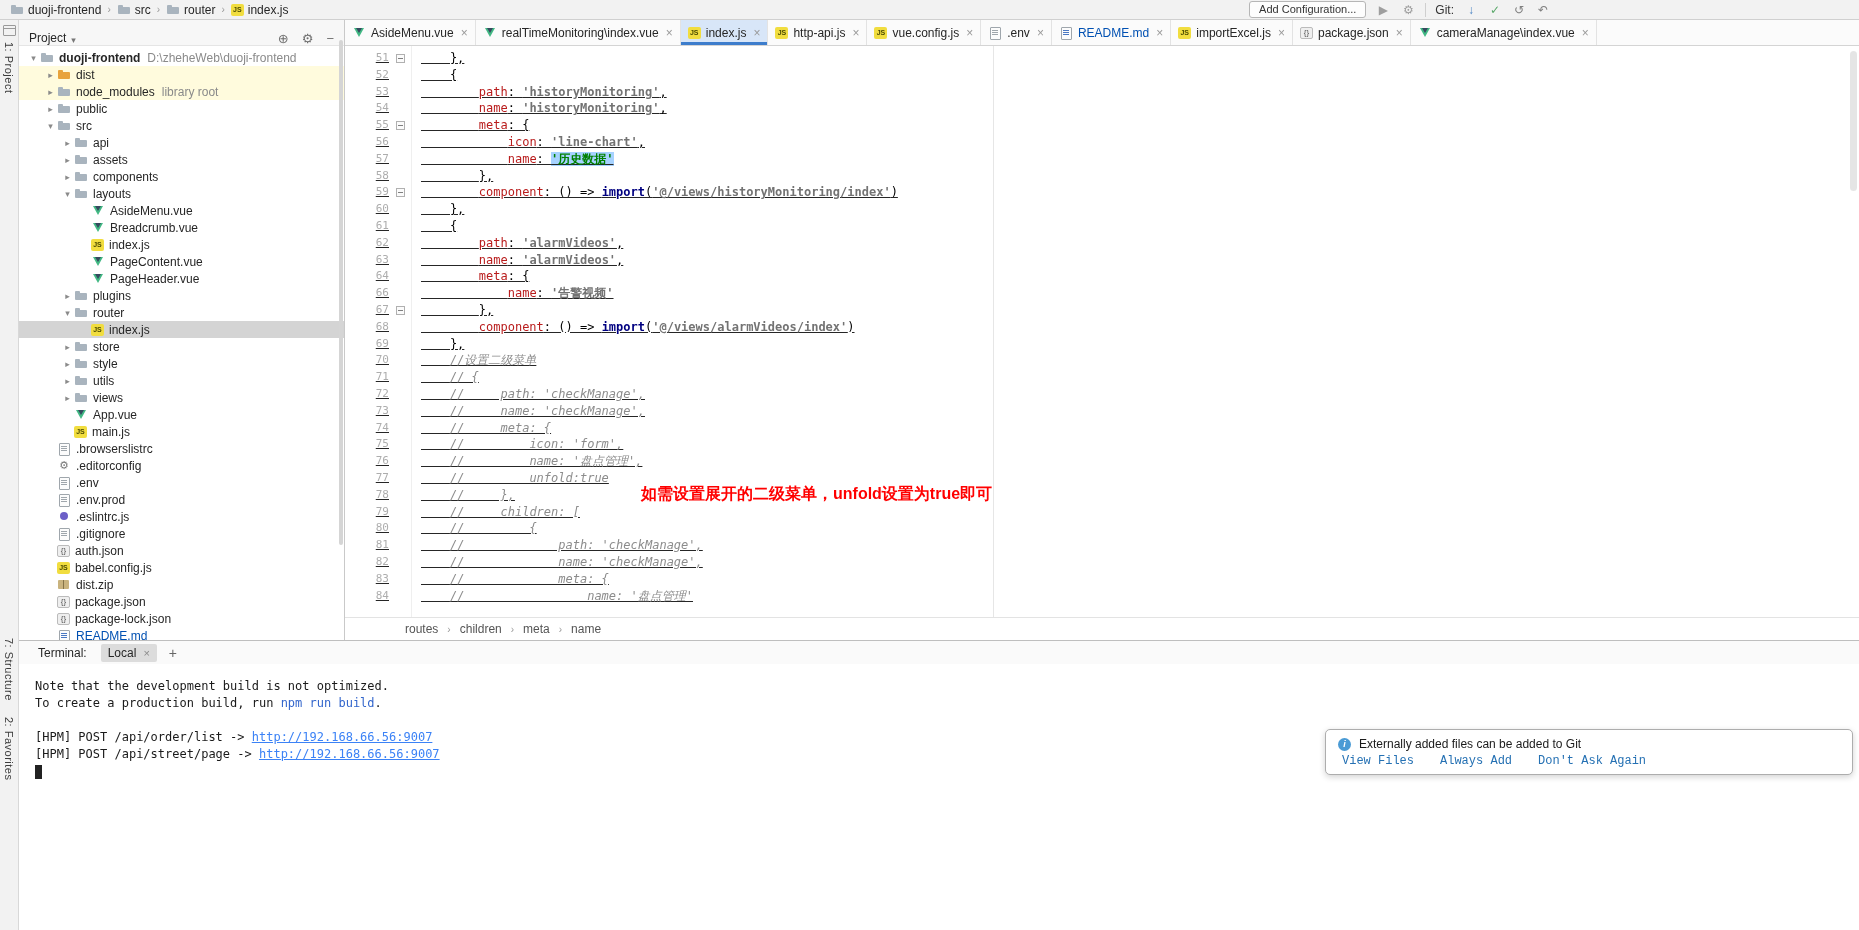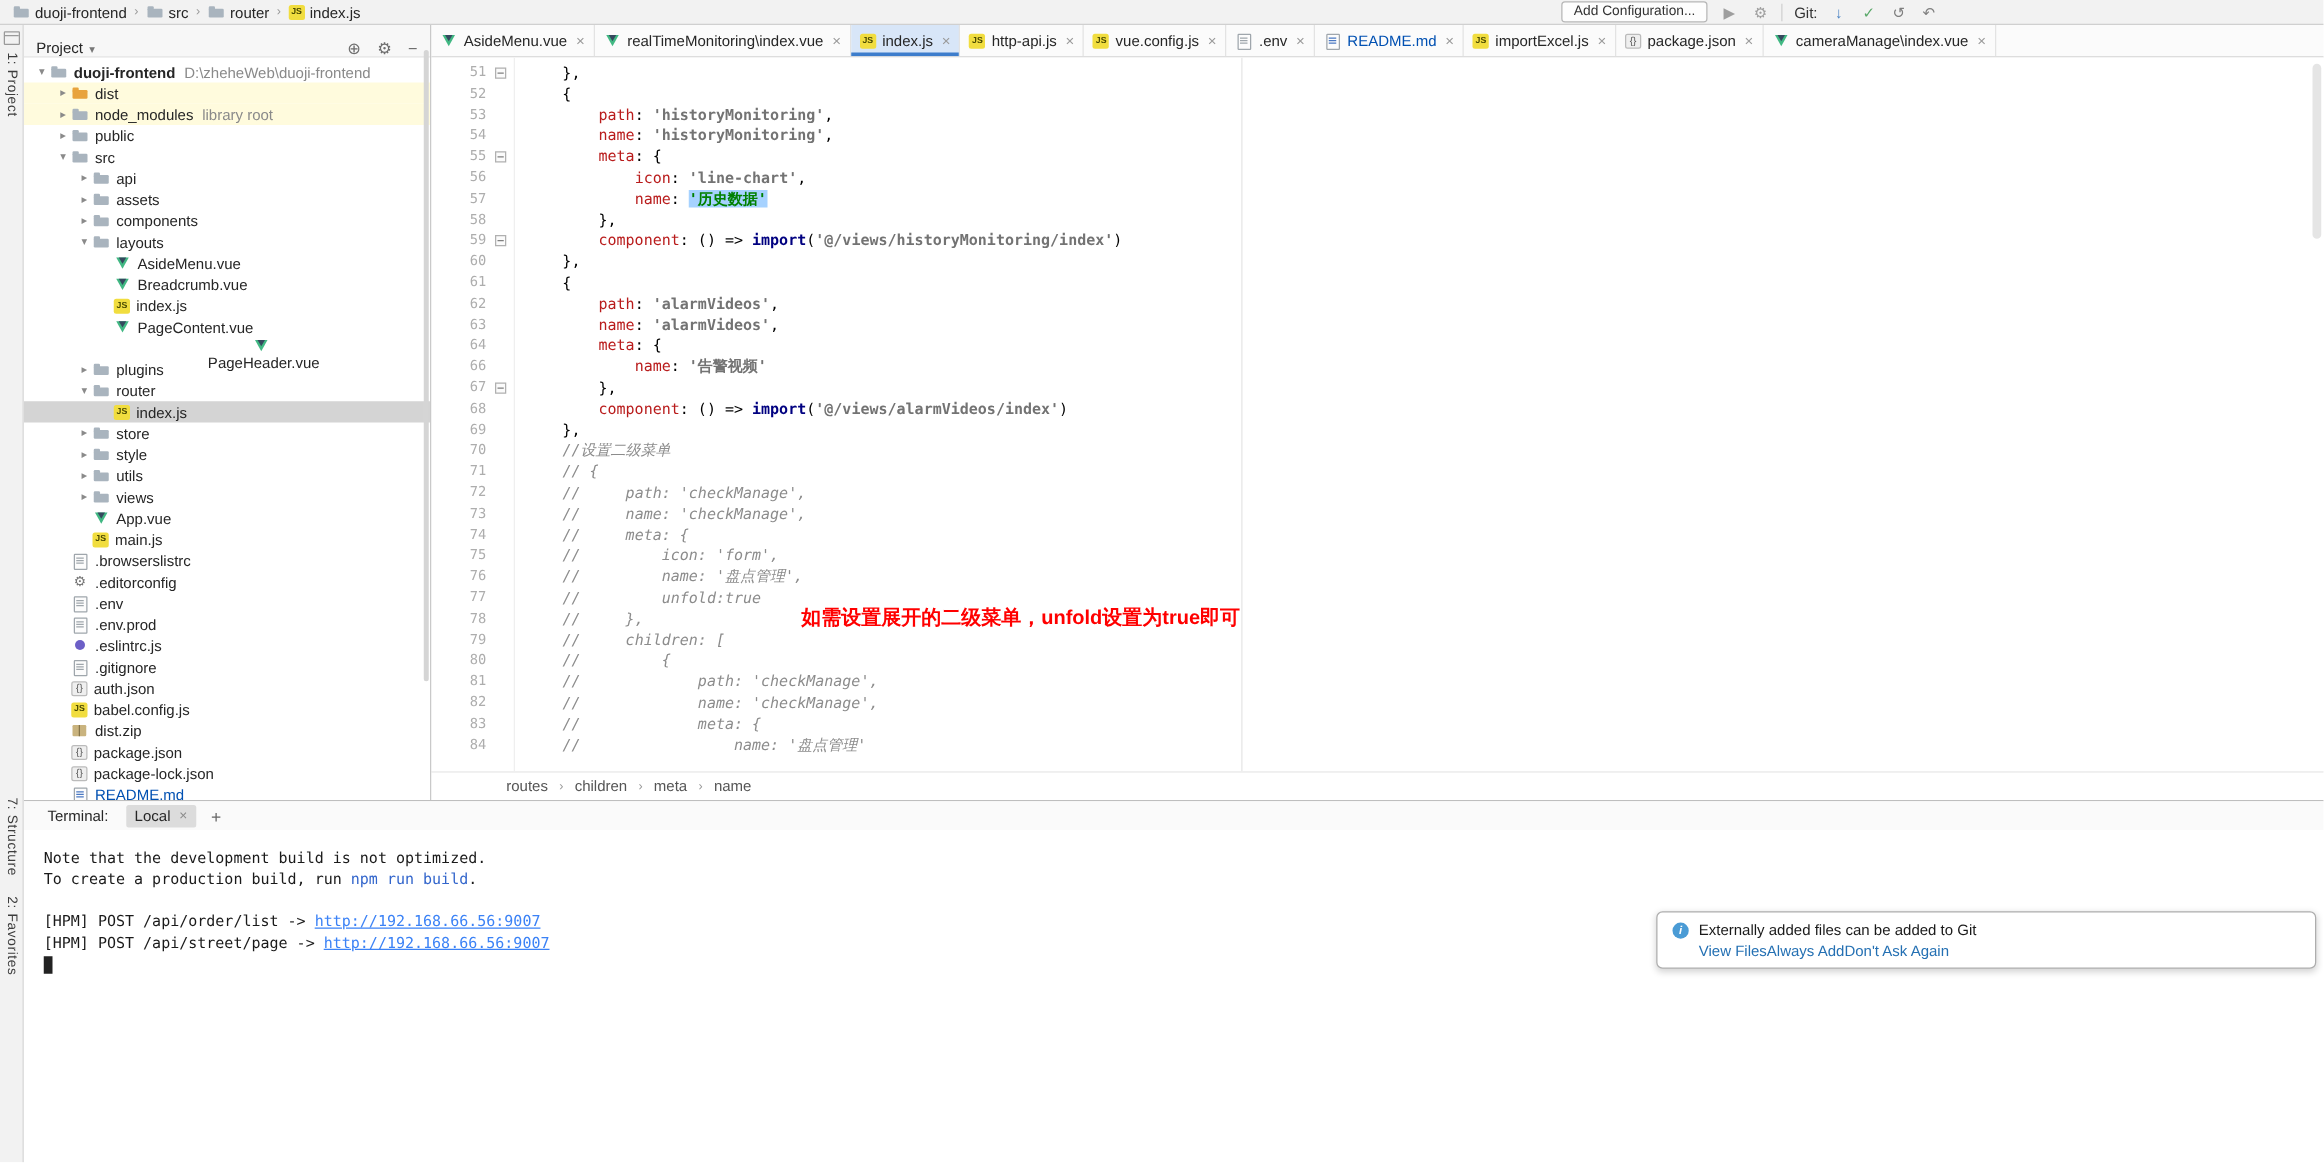--- a/index.html
+++ b/index.html
@@ -49,21 +49,21 @@
 
   
   .editor-col{position:absolute;left:345px;top:20px;right:0;bottom:290px;background:#fff;display:flex;flex-direction:column;}
   .tabbar{height:25px;flex:none;background:#FBFBFB;border-bottom:1px solid #D4D4D4;display:flex;align-items:stretch;overflow:hidden;}
   .tab{display:flex;align-items:center;gap:5px;padding:0 7px;border-right:1px solid #E3E3E3;color:#262626;position:relative;cursor:default;white-space:nowrap;}
   .tab.active{background:#D8E6F8;}
   .tab.active::after{content:"";position:absolute;left:0;right:0;bottom:0;height:3px;background:#3D7DCC;}
   .tab-label.modified{color:#0050B2;}
   .tab .close{color:#9a9a9a;font-size:12px;margin-left:2px;}
   .editor{flex:1;position:relative;overflow:hidden;font-family:"DejaVu Sans Mono","Liberation Mono",monospace;font-size:12px;background:#fff;}
-  .code-wrap{position:absolute;left:0;right:0;top:0;padding-top:4px;}
+  .code-wrap{position:absolute;left:0;right:0;top:0;padding-top:4px;text-decoration:underline;}
   .cline{display:flex;height:16.8px;line-height:16.8px;white-space:pre;}
   .ln{width:44px;flex:none;text-align:right;color:#ADADAD;font-size:11px;}
   .fold{width:22px;flex:none;position:relative;}
   .fm{position:absolute;left:7px;top:4px;width:9px;height:9px;border:1px solid #B0B0B0;background:#FBFBFB;box-sizing:border-box;}
   .fm::after{content:"";position:absolute;left:1px;right:1px;top:3px;height:1px;background:#808080;}
   .ctext{padding-left:10px;}
   .gutter-line{position:absolute;left:66px;top:0;bottom:0;width:1px;background:#EFEFEF;}
   .guide{position:absolute;left:648px;top:0;bottom:0;width:1px;background:#E6E6E6;}
   .ed-sb{position:absolute;right:2px;top:5px;width:7px;height:140px;background:rgba(0,0,0,0.10);border-radius:4px;}
   .tk-pl{color:#000;}
@@ -88,21 +88,21 @@
   .t-cmd{color:#3366CC;}
   .t-link{color:#3b82f6;text-decoration:underline;cursor:pointer;}
   .t-cursor{display:inline-block;width:7px;height:14px;background:#222;vertical-align:middle;}
 
   
   .notification{position:absolute;right:6px;top:729px;width:528px;background:#fff;border:1px solid #ADADAD;border-radius:5px;
     box-shadow:0 2px 6px rgba(0,0,0,0.18);padding:7px 12px 6px 12px;box-sizing:border-box;z-index:10;}
   .notif-row1{display:flex;align-items:center;gap:8px;color:#1a1a1a;}
   .notif-icon{width:13px;height:13px;flex:none;border-radius:50%;background:#4A9BD5;color:#fff;font-size:9px;font-weight:bold;font-style:italic;
     display:flex;align-items:center;justify-content:center;}
-  .notif-actions{margin-left:21px;display:flex;margin-top:3px;}
+  .notif-actions{margin-left:4px;display:flex;gap:26px;margin-top:3px;font-family:Liberation Mono, monospace;}
   .notif-link{color:#2470B3;cursor:pointer;}
 
   
   .ic{display:inline-flex;width:14px;height:13px;align-items:center;justify-content:center;flex:none;position:relative;font-style:normal;}
   .ic-folder::before{content:"";position:absolute;left:1px;top:2px;width:5px;height:3px;background:#A9B4BE;border-radius:1px 1px 0 0;}
   .ic-folder::after{content:"";position:absolute;left:1px;top:4px;width:12px;height:7px;background:#A9B4BE;border-radius:1px;}
   .ic-folder-ex::before{content:"";position:absolute;left:1px;top:2px;width:5px;height:3px;background:#E8A33D;border-radius:1px 1px 0 0;}
   .ic-folder-ex::after{content:"";position:absolute;left:1px;top:4px;width:12px;height:7px;background:#E8A33D;border-radius:1px;}
   .ic-vue::before{content:"";position:absolute;left:2px;top:2px;border-left:5px solid transparent;border-right:5px solid transparent;border-top:9px solid #41B883;}
   .ic-vue::after{content:"";position:absolute;left:4px;top:2px;border-left:3px solid transparent;border-right:3px solid transparent;border-top:5px solid #35495E;}
@@ -242,21 +242,21 @@
         <div class="trow" style="padding-left: 59px;">
           <span class="tchev"></span>
           <span class="ic ticon ic-js">JS</span>
           <span class="tlabel">index.js</span>
         </div>
         <div class="trow" style="padding-left: 59px;">
           <span class="tchev"></span>
           <span class="ic ticon ic-vue"></span>
           <span class="tlabel">PageContent.vue</span>
         </div>
-        <div class="trow" style="padding-left: 59px; flex-direction: column;">
+        <div class="trow" style="padding-left: 59px;">
           <span class="tchev"></span>
           <span class="ic ticon ic-vue"></span>
           <span class="tlabel">PageHeader.vue</span>
         </div>
         <div class="trow" style="padding-left: 42px;">
           <span class="tchev">▸</span>
           <span class="ic ticon ic-folder"></span>
           <span class="tlabel">plugins</span>
         </div>
         <div class="trow" style="padding-left: 42px;">

